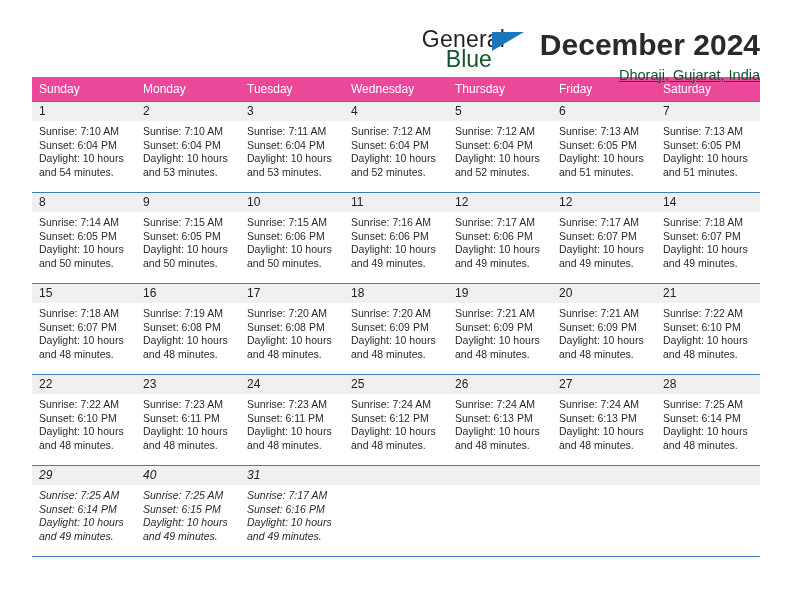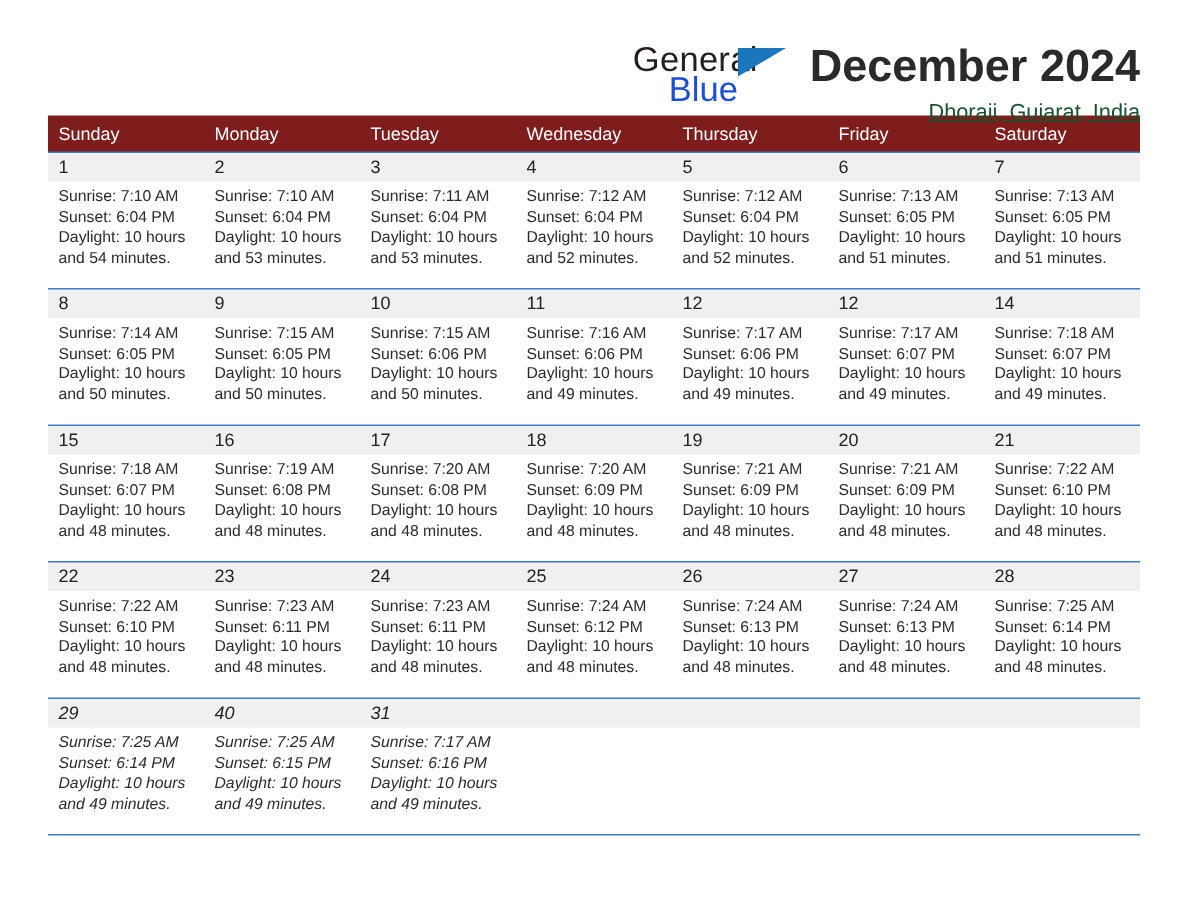--- a/index.html
+++ b/index.html
@@ -39,21 +39,21 @@
   }
   .logo-general {
     font-size: 23px;
     color: #231f20;
     letter-spacing: 0.2px;
     display: block;
     margin-left: 2px;
   }
   .logo-blue {
     font-size: 23px;
-    color: #1d4ed8;
+    color: #14532d;
     display: block;
     margin-left: 26px;
     margin-top: -3px;
   }
   .logo-triangle {
     position: absolute;
     left: 72px;
     top: 4px;
     width: 0;
     height: 0;
@@ -81,21 +81,21 @@
   }
 
   
   .calendar {
     width: 728px;
     border-collapse: collapse;
     table-layout: fixed;
     margin-top: 3px;
   }
   .calendar th {
-    background: #7f1d1d;
+    background: #ec4899;
     color: #ffffff;
     font-size: 12px;
     font-weight: normal;
     text-align: left;
     padding: 5px 0 5px 7px;
     height: 20px;
     box-sizing: border-box;
   }
   .calendar td {
     vertical-align: top;

